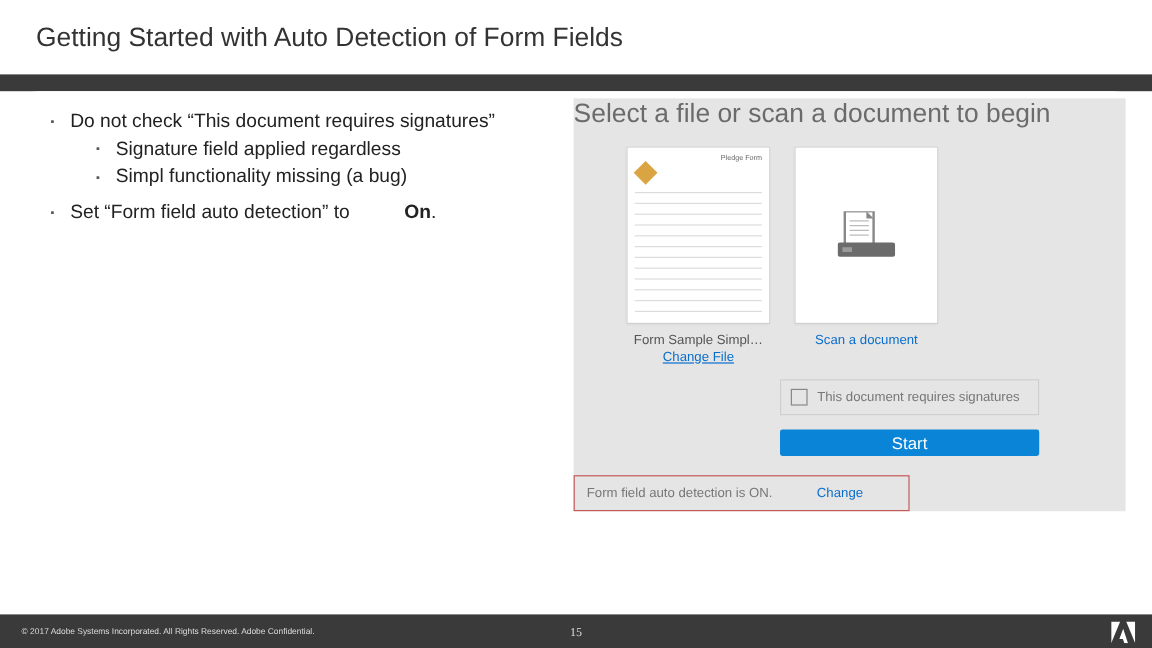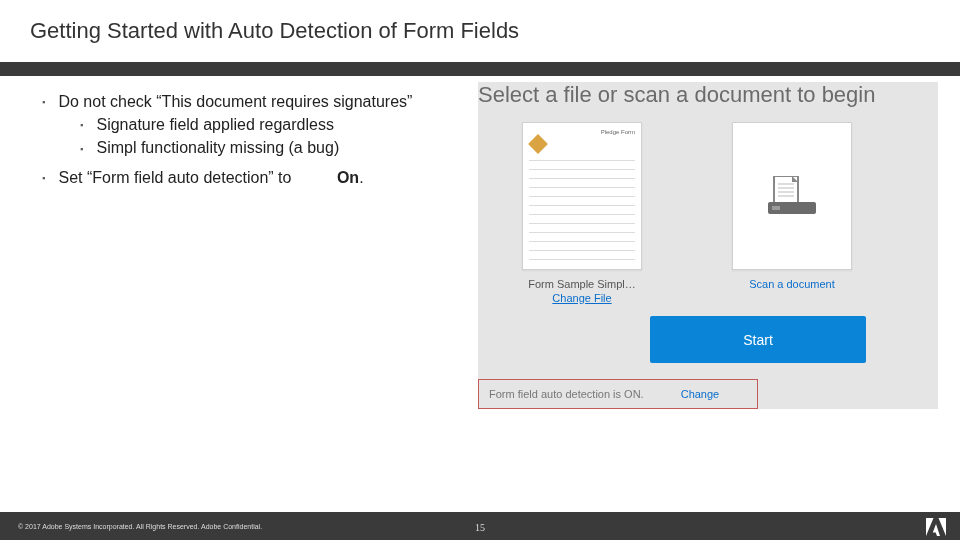--- a/index.html
+++ b/index.html
@@ -68,21 +68,20 @@
   }
   .panel-heading {
     font-size: 22px;
     color: #6b6b6b;
     font-weight: 300;
     margin-bottom: 14px;
     white-space: nowrap;
   }
   .cards {
     display: flex;
-    gap: 70px;
     margin-left: 34px;
     margin-bottom: 12px;
   }
   .card {
     width: 140px;
     display: flex;
     flex-direction: column;
     align-items: center;
   }
   .thumb {
@@ -146,21 +145,21 @@
     border: 1.5px solid #888;
   }
   .checkbox-text {
     font-size: 11px;
     color: #777;
   }
   .start-btn {
     margin-left: 172px;
     margin-top: 12px;
     width: 216px;
-    height: 47px;
+    height: 22px;
     background: #0a84d6;
     color: #fff;
     display: flex;
     align-items: center;
     justify-content: center;
     font-size: 14px;
     border-radius: 2px;
   }
   .auto-detect-row {
     margin-top: 16px;
@@ -279,20 +278,24 @@
             <line x1="10" y1="16" x2="26" y2="16" stroke="#bbb" stroke-width="1"></line>
             <line x1="10" y1="20" x2="26" y2="20" stroke="#bbb" stroke-width="1"></line>
             <rect x="0" y="26" width="48" height="12" rx="2" fill="#6b6b6b"></rect>
             <rect x="4" y="30" width="8" height="4" fill="#9a9a9a"></rect>
           </svg>
         </div>
         <div class="card-link" style="margin-top:8px;text-decoration:none">Scan a document</div>
       </div>
     </div>
 
+    <div class="checkbox-row">
+      <div class="checkbox-box"></div>
+      <div class="checkbox-text">This document requires signatures</div>
+    </div>
 
     <div class="start-btn">Start</div>
 
     <div class="auto-detect-row">
       <span class="auto-detect-text">Form field auto detection is ON.</span>
       <span class="auto-detect-change">Change</span>
     </div>
   </div>
 
 </div>

